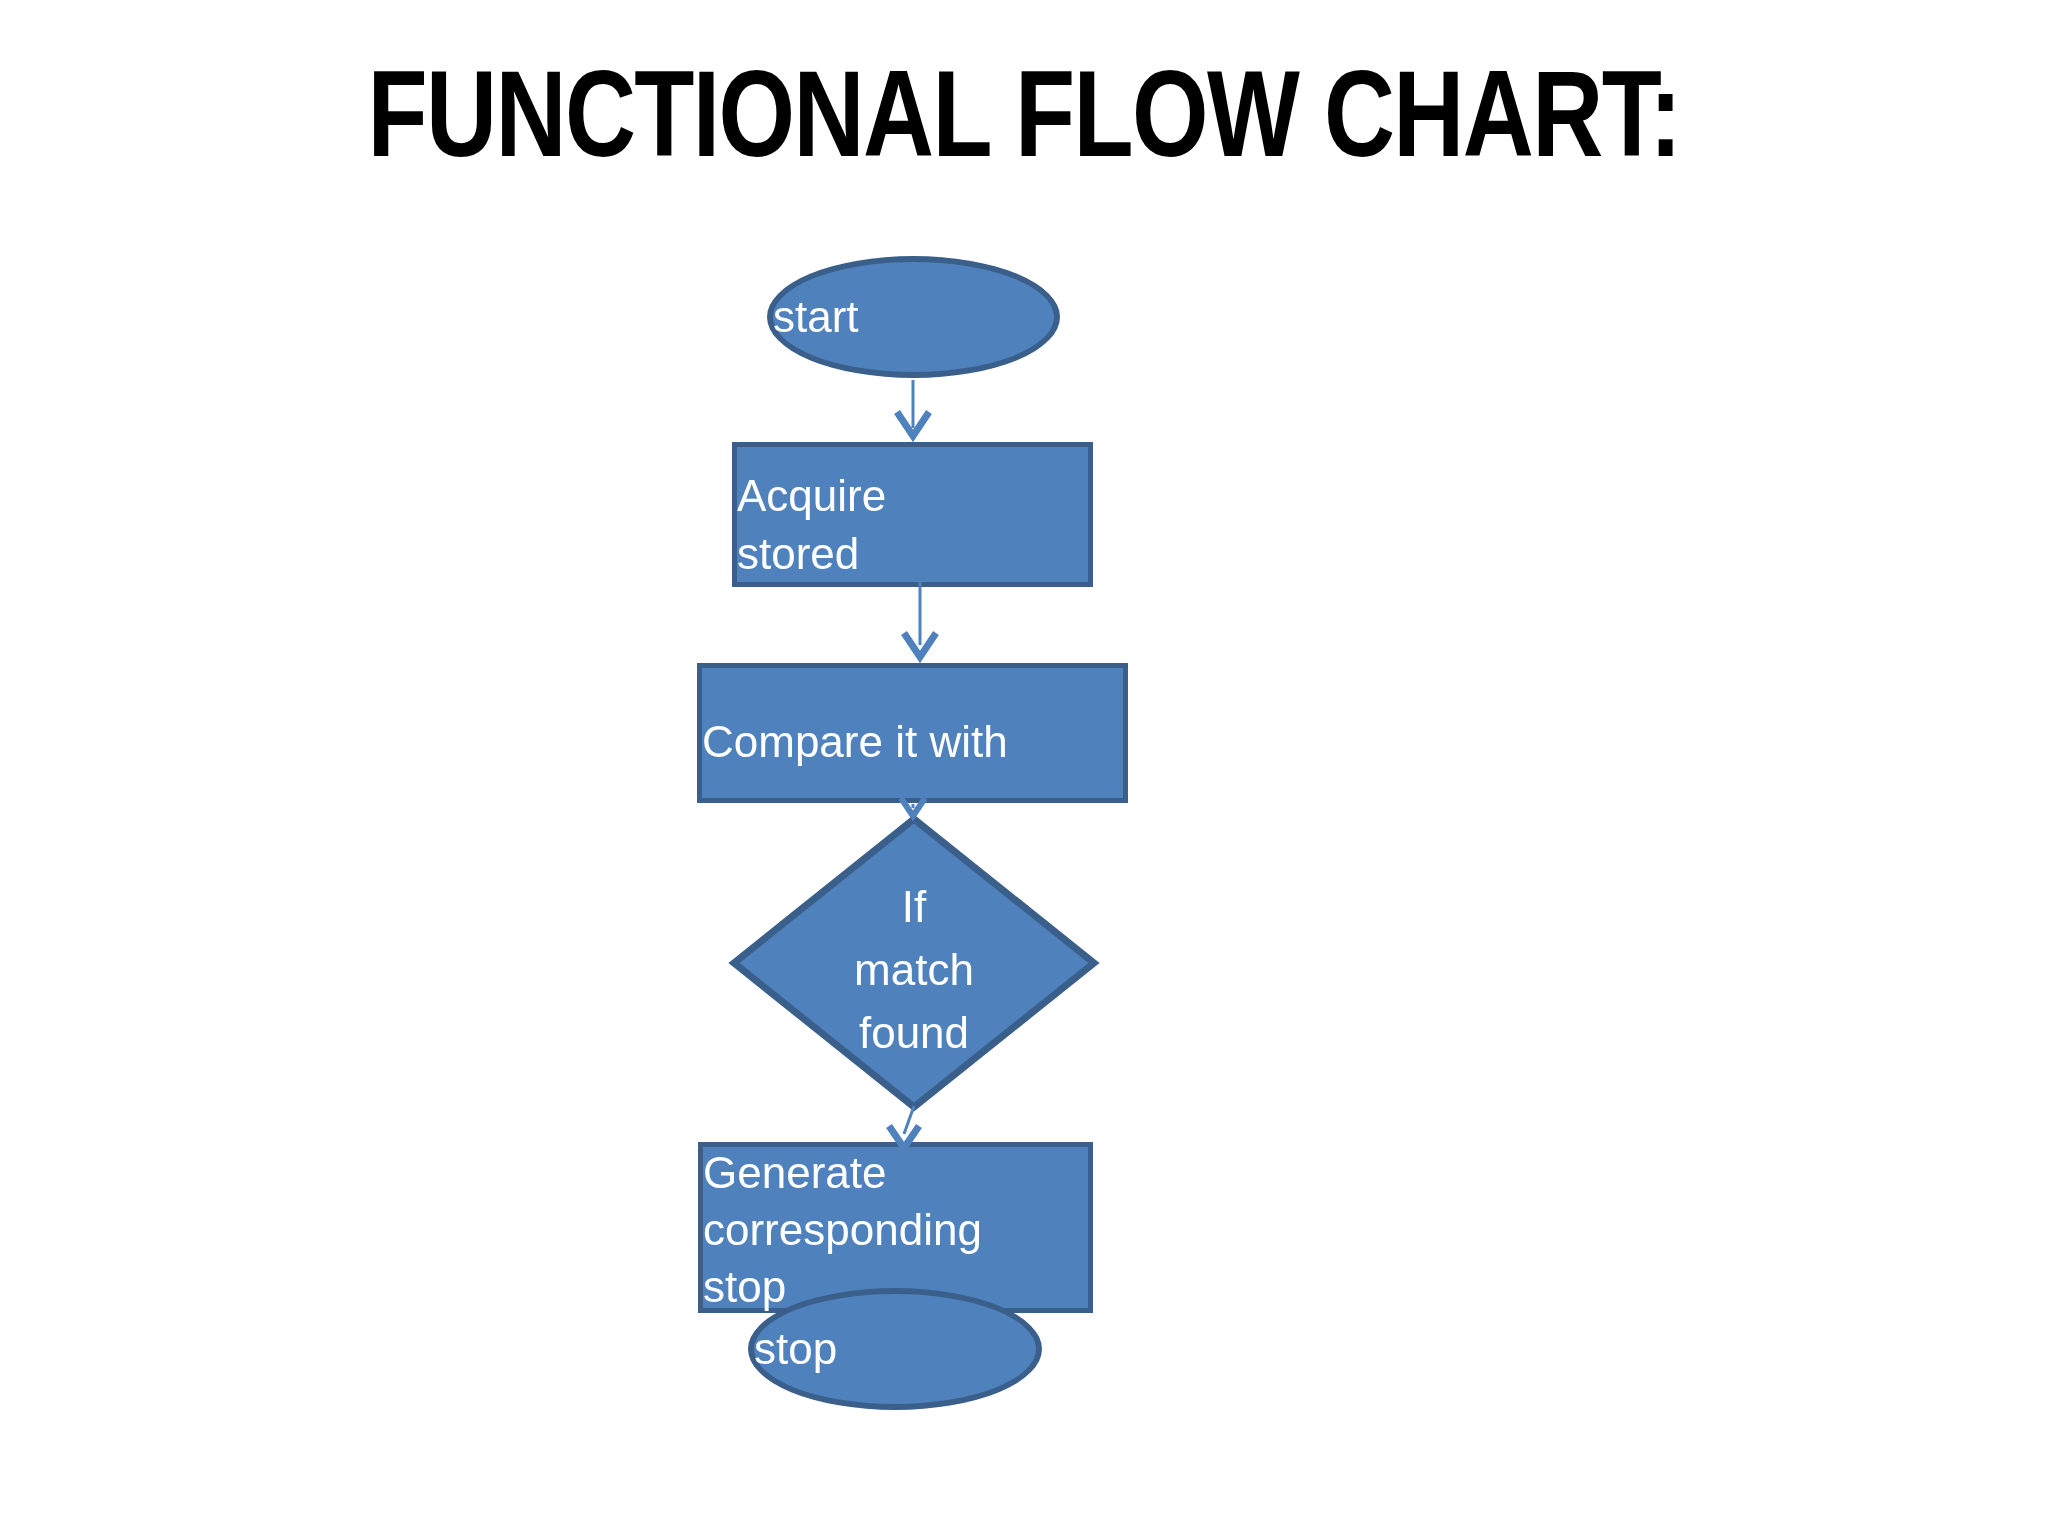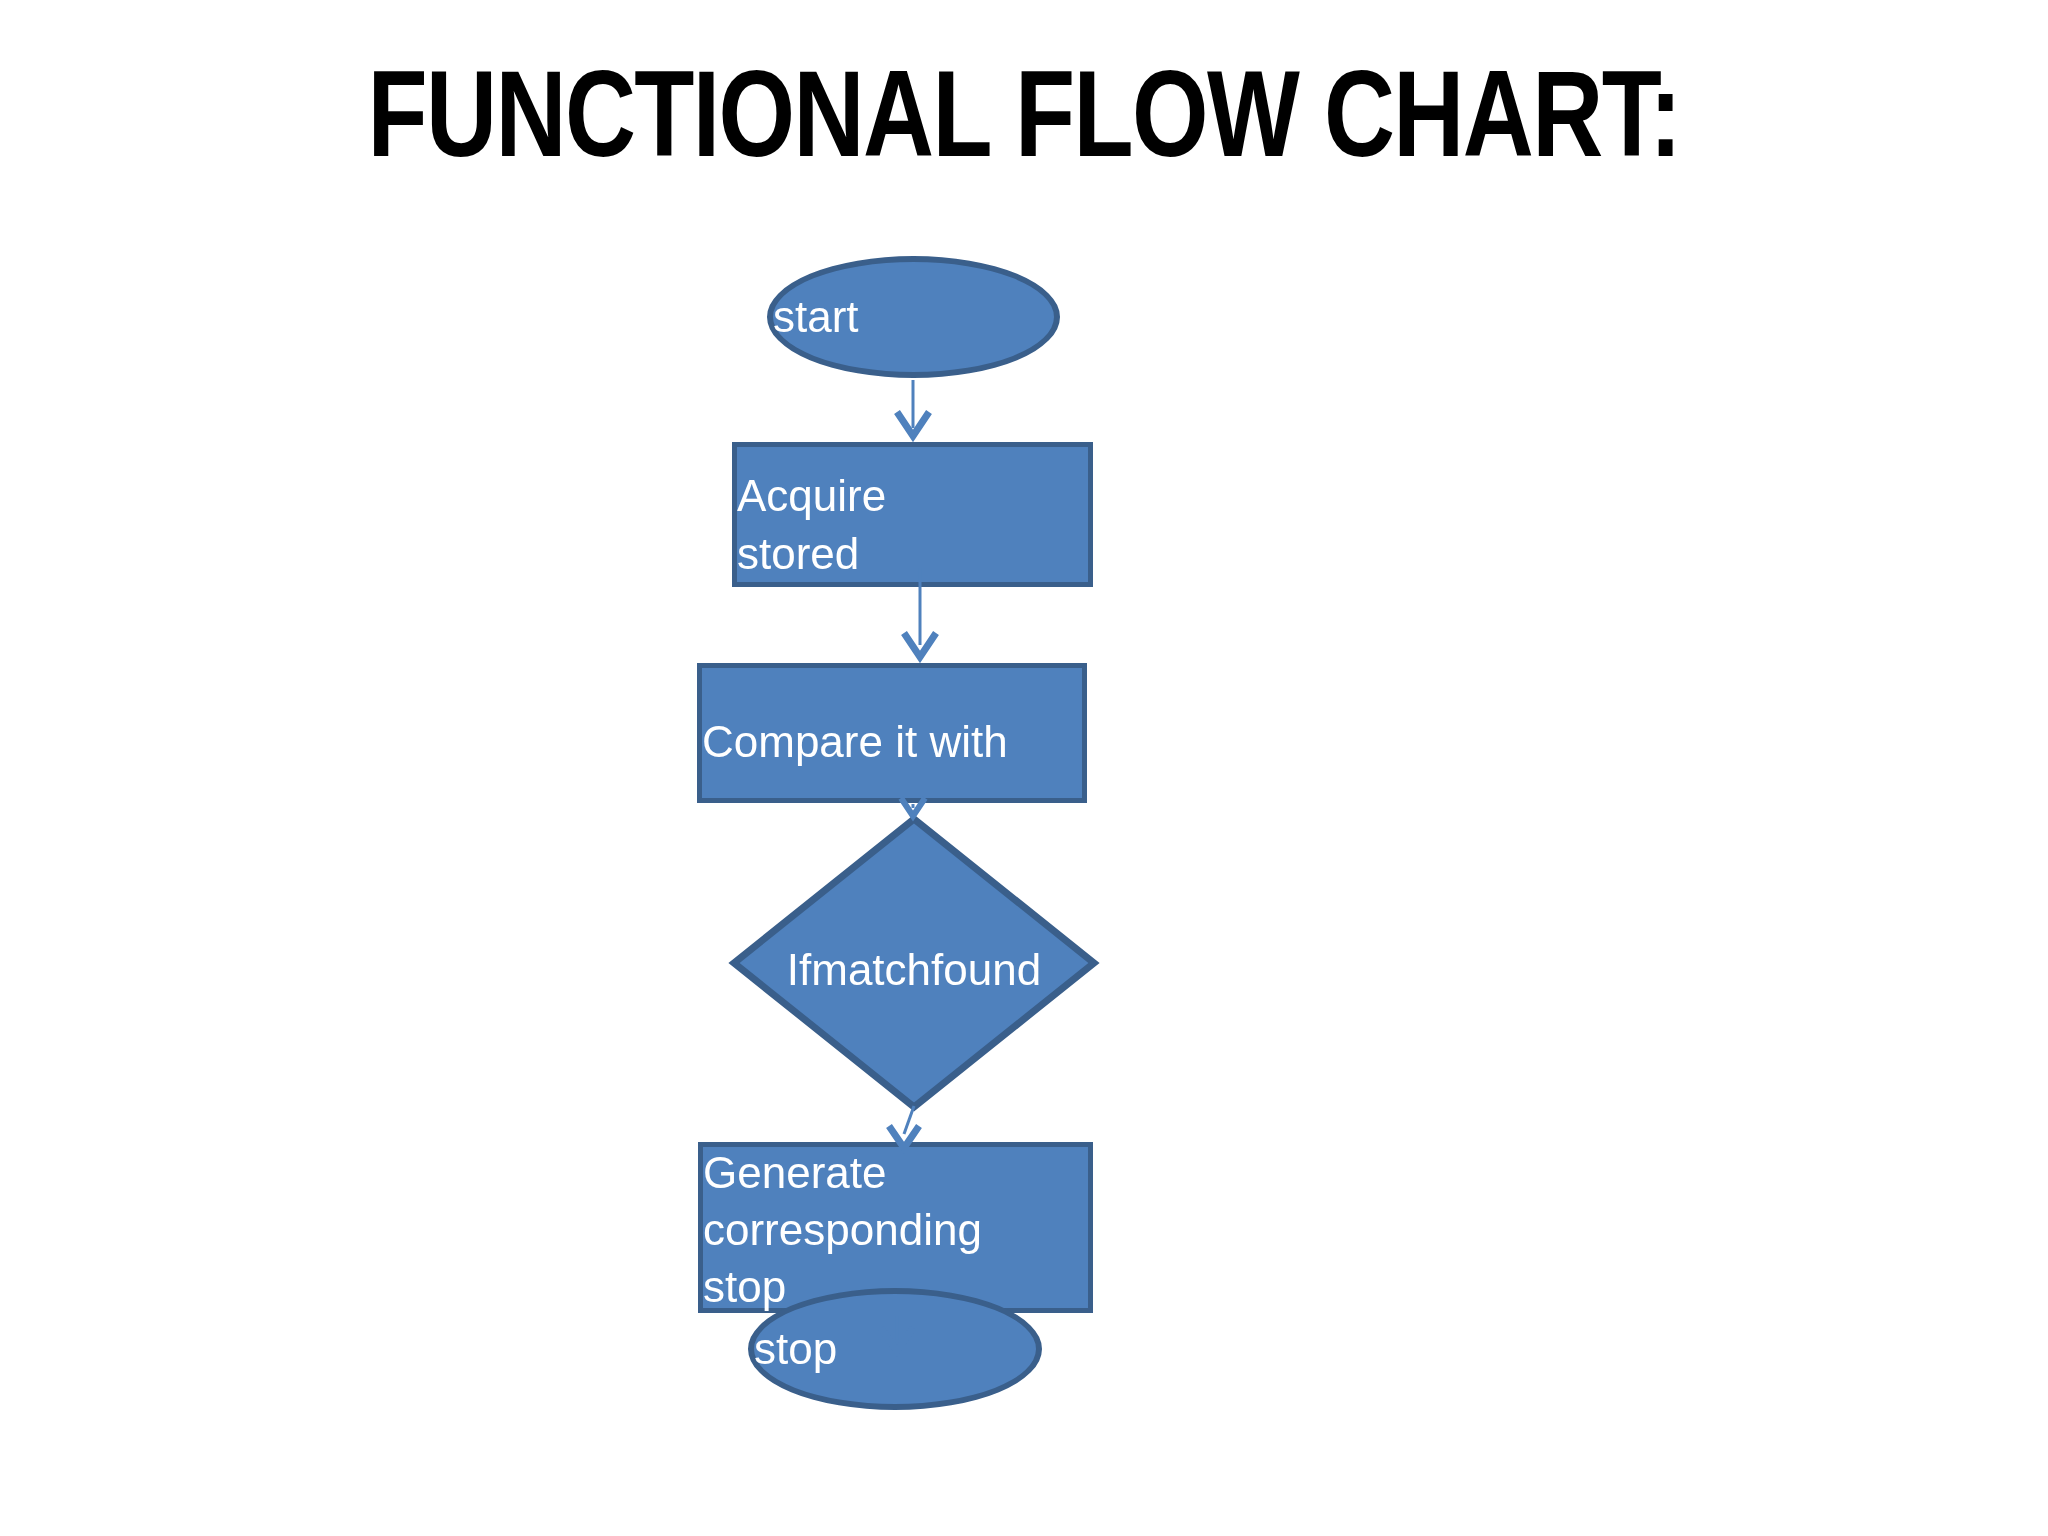--- a/index.html
+++ b/index.html
@@ -36,29 +36,29 @@
     align-items: flex-start;
     justify-content: center;
     font-size: 44px;
     line-height: 58px;
     text-align: center;
     white-space: nowrap;
   }
   .ellipse { border-radius: 50%; border-width: 6px; }
   .node-start   { left: 767px; top: 256px; width: 293px; height: 122px; }
   .node-acquire { left: 732px; top: 442px; width: 361px; height: 145px; padding-top: 20px; }
-  .node-compare { left: 697px; top: 663px; width: 390px; height: 140px; padding-top: 18px; line-height: 60px; }
+  .node-compare { left: 697px; top: 663px; width: 431px; height: 140px; padding-top: 18px; line-height: 60px; }
   .node-generate{ left: 698px; top: 1142px; width: 395px; height: 171px; padding-top: 4px; line-height: 57px; }
   .node-stop    { left: 748px; top: 1288px; width: 294px; height: 122px; }
   .diamond-wrap { position: absolute; left: 727px; top: 812px; width: 374px; height: 302px; }
   .diamond-wrap svg { display: block; width: 100%; height: 100%; }
   .diamond-shape { fill: var(--shape-fill, #4F81BD); stroke: var(--shape-border, #3A5F8B); stroke-width: 7; }
   .diamond-label {
     position: absolute; left: 0; top: 0; right: 0; bottom: 0;
-    display: flex; flex-direction: row; align-items: center; justify-content: center;
+    display: flex; flex-direction: column; align-items: center; justify-content: center;
     color: var(--shape-text, #ffffff);
     font-size: 44px; line-height: 63px; text-align: center; padding-top: 12px;
   }
   .flow-arrows { position: absolute; left: 0; top: 0; pointer-events: none; }
   .arrow-line { stroke: var(--arrow, #4F81BD); stroke-width: 3; fill: none; }
   .arrow-head { stroke: var(--arrow, #4F81BD); stroke-width: 7; fill: none; }
   .arrow-head-small { stroke: var(--arrow, #4F81BD); stroke-width: 6; fill: none; }
 </style>
 </head>
 <body>

